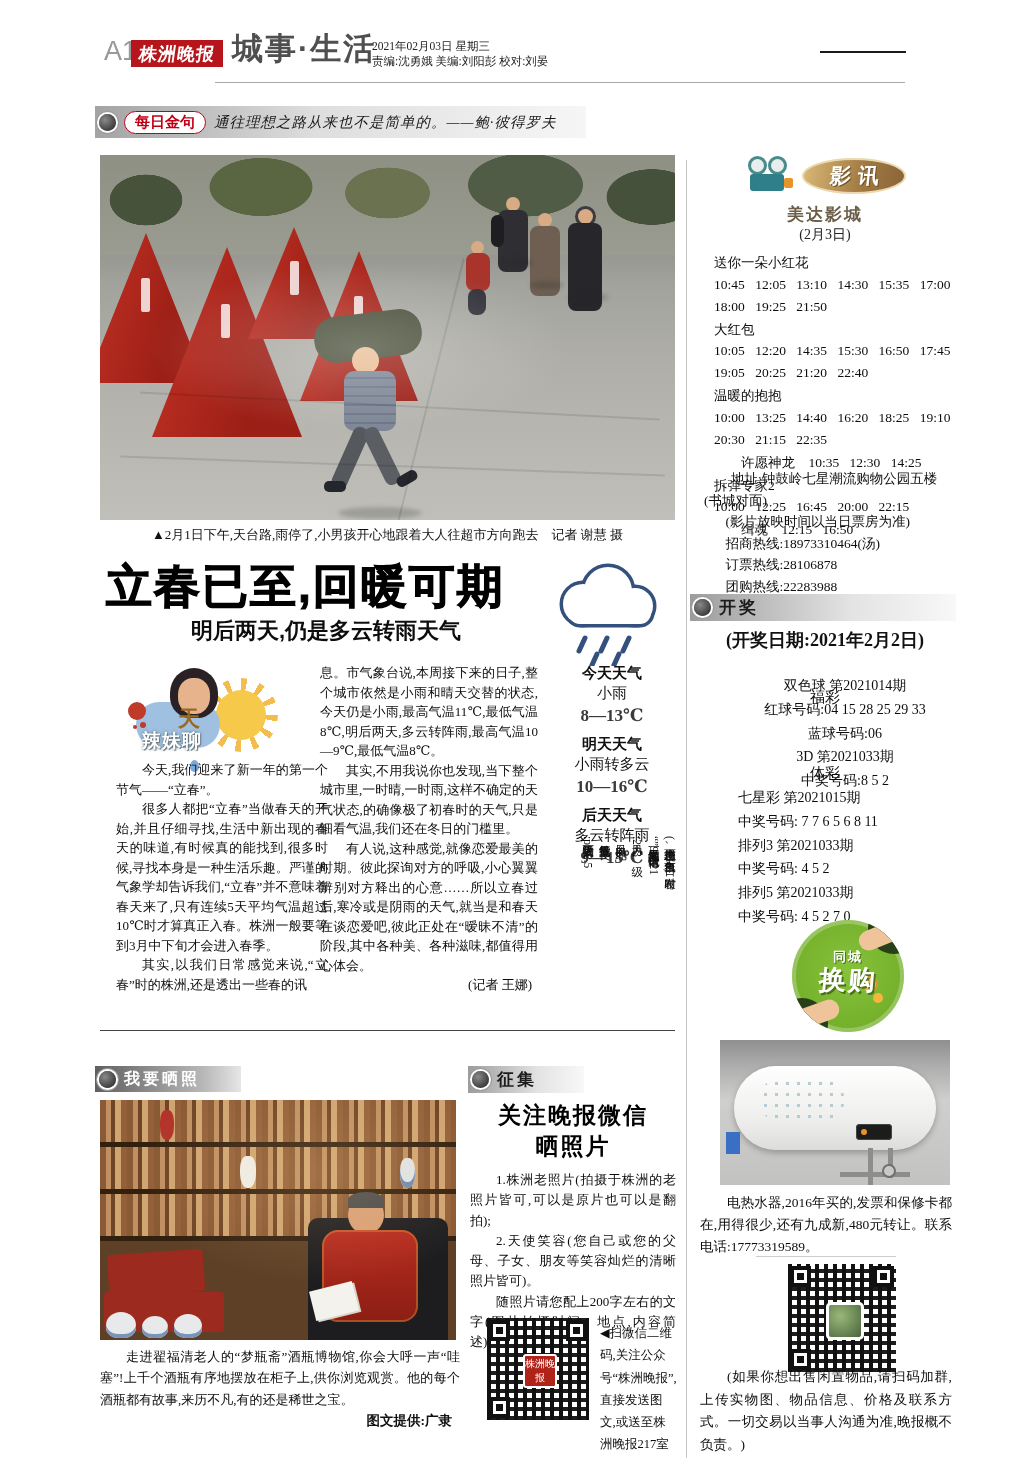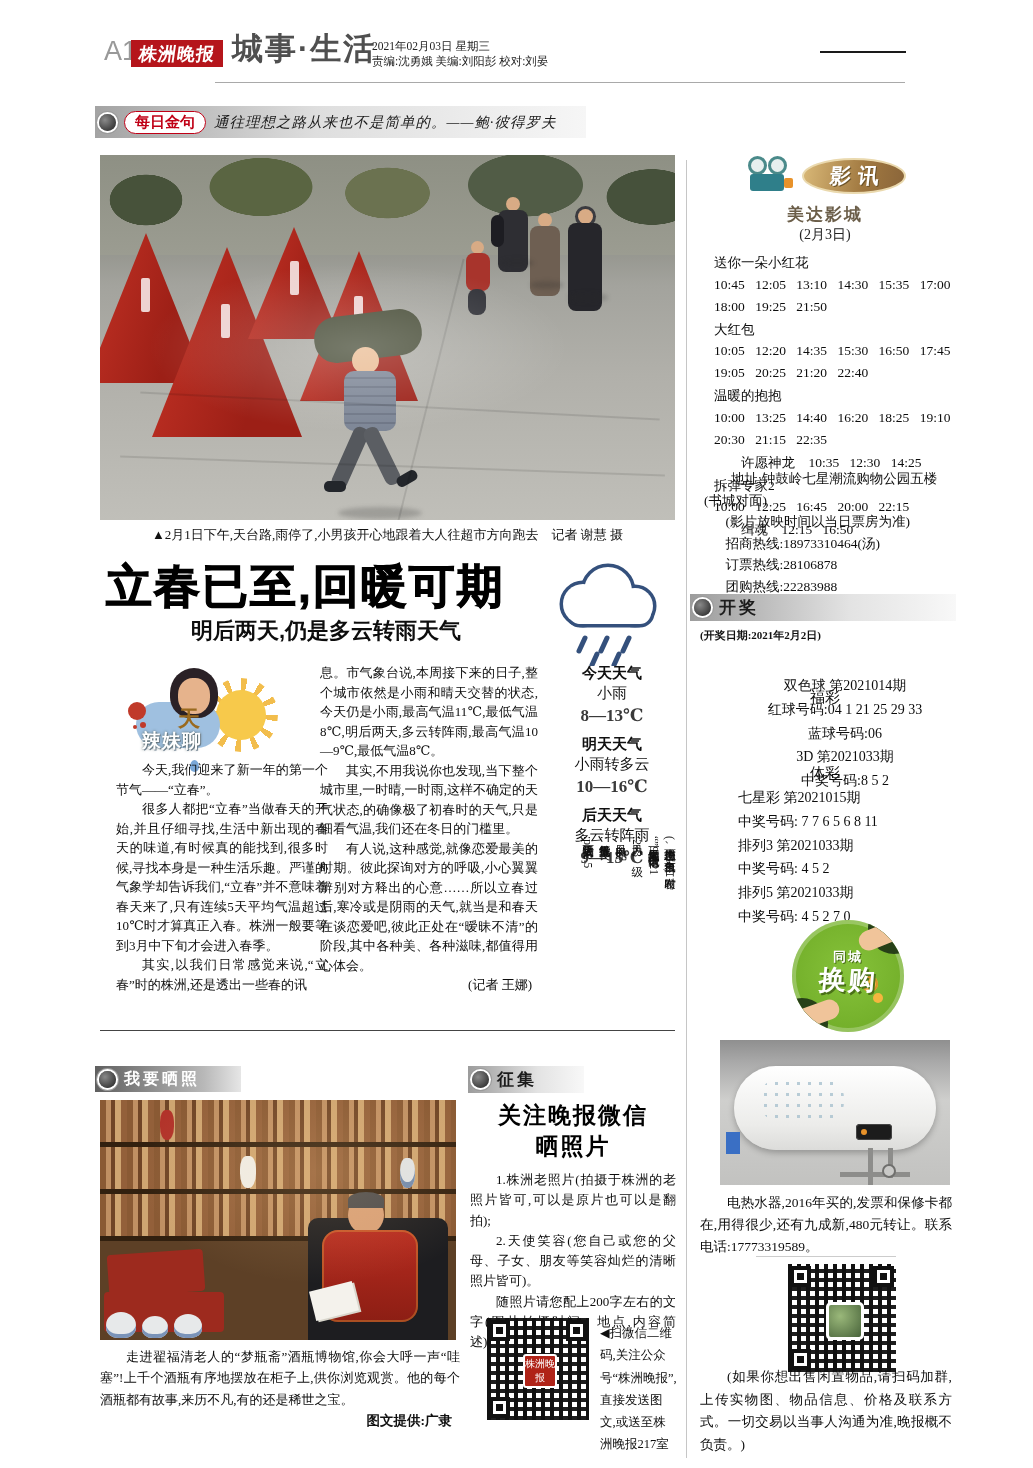--- a/index.html
+++ b/index.html
@@ -136,21 +136,21 @@
   .movie{margin-bottom:1px;}
   .m-title{display:block;}
   .m-times{display:block;word-spacing:7px;}
   .movie.inline .m-title,.movie.inline .m-times{display:inline;}
   .movie.inline .m-title{margin-right:10px;margin-left:27px;}
   .cine-addr{position:absolute;left:704px;top:468px;width:246px;font-size:13.5px;line-height:1.6;color:#0d0d0d;}
   .cine-addr .l1{text-indent:2em;}
   .cine-addr .ln{text-indent:1.6em;}
 
   .lot-bar{left:690px;top:594px;width:262px;}
-  .lot-date{position:absolute;left:700px;top:628px;width:250px;font-size:11px;font-weight:bold;}
+  .lot-date{position:absolute;left:700px;top:628px;width:250px;text-align:center;font-size:18px;font-weight:bold;}
   .lot-sub{position:absolute;width:250px;left:700px;text-align:center;font-size:15px;color:#0d0d0d;}
   .lot-lines{position:absolute;left:738px;width:214px;font-size:14px;line-height:1.7;color:#0d0d0d;}
 
   .swap-badge{position:absolute;left:792px;top:920px;width:112px;height:112px;border-radius:50%;
     background:radial-gradient(circle at 50% 45%,#86c23a,#6ca824);overflow:hidden;
     box-shadow:inset 0 0 0 4px rgba(255,255,255,.25);}
   .swap-badge .dk1{position:absolute;right:-16px;top:-18px;width:52px;height:52px;border-radius:50%;background:#274018;}
   .swap-badge .dk2{position:absolute;left:-16px;bottom:-18px;width:52px;height:52px;border-radius:50%;background:#274018;}
   .hand{position:absolute;background:#f0c49a;border-radius:10px;}
   .hand.h1{right:2px;top:6px;width:44px;height:20px;transform:rotate(-22deg);}
@@ -439,21 +439,21 @@
   </div>
 
   <div class="bar bar-light lot-bar">
     <span class="dotball"></span>
     <span class="bar-label">开奖</span>
   </div>
   <div class="lot-date">(开奖日期:2021年2月2日)</div>
   <div class="lot-sub" style="top:688px;">福彩</div>
   <div class="lot-lines" style="top:674px;text-align:center;">
     <div>双色球 第2021014期</div>
-    <div>红球号码:04 1 21 25 29 33</div>
+    <div>红球号码:04 15 28 25 29 33</div>
     <div>蓝球号码:06</div>
     <div>3D 第2021033期</div>
     <div>中奖号码:8 5 2</div>
   </div>
   <div class="lot-sub" style="top:764px;">体彩</div>
   <div class="lot-lines" style="top:786px;">
     <div>七星彩 第2021015期</div>
     <div>中奖号码: 7 7 6 5 6 8 11</div>
     <div>排列3 第2021033期</div>
     <div>中奖号码: 4 5 2</div>

